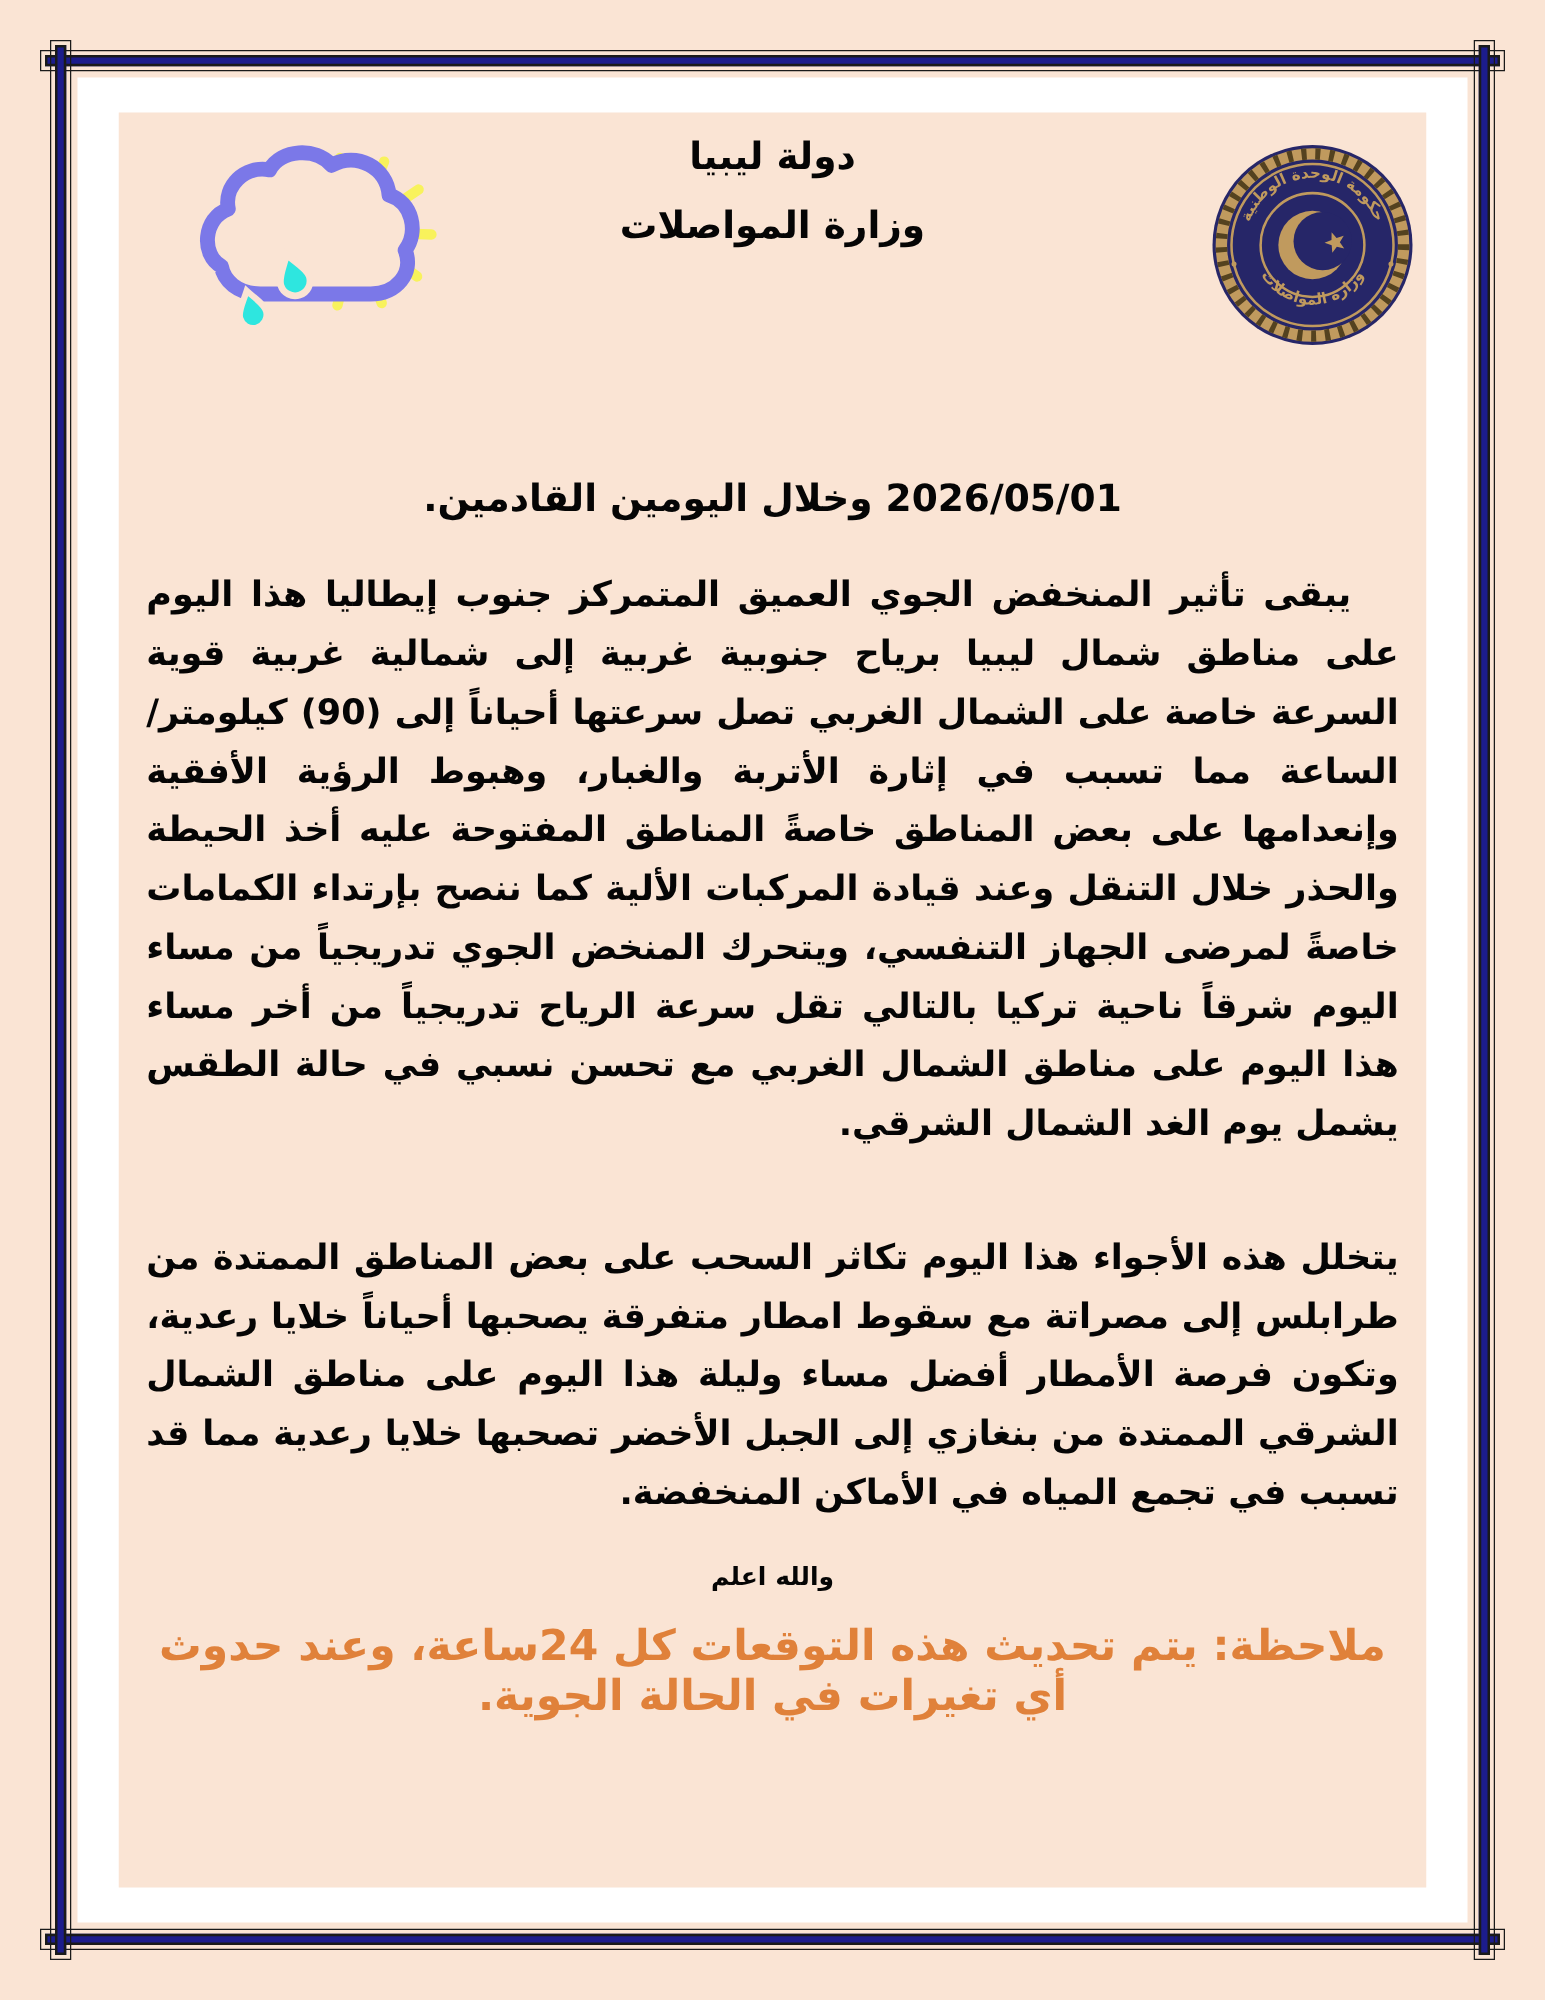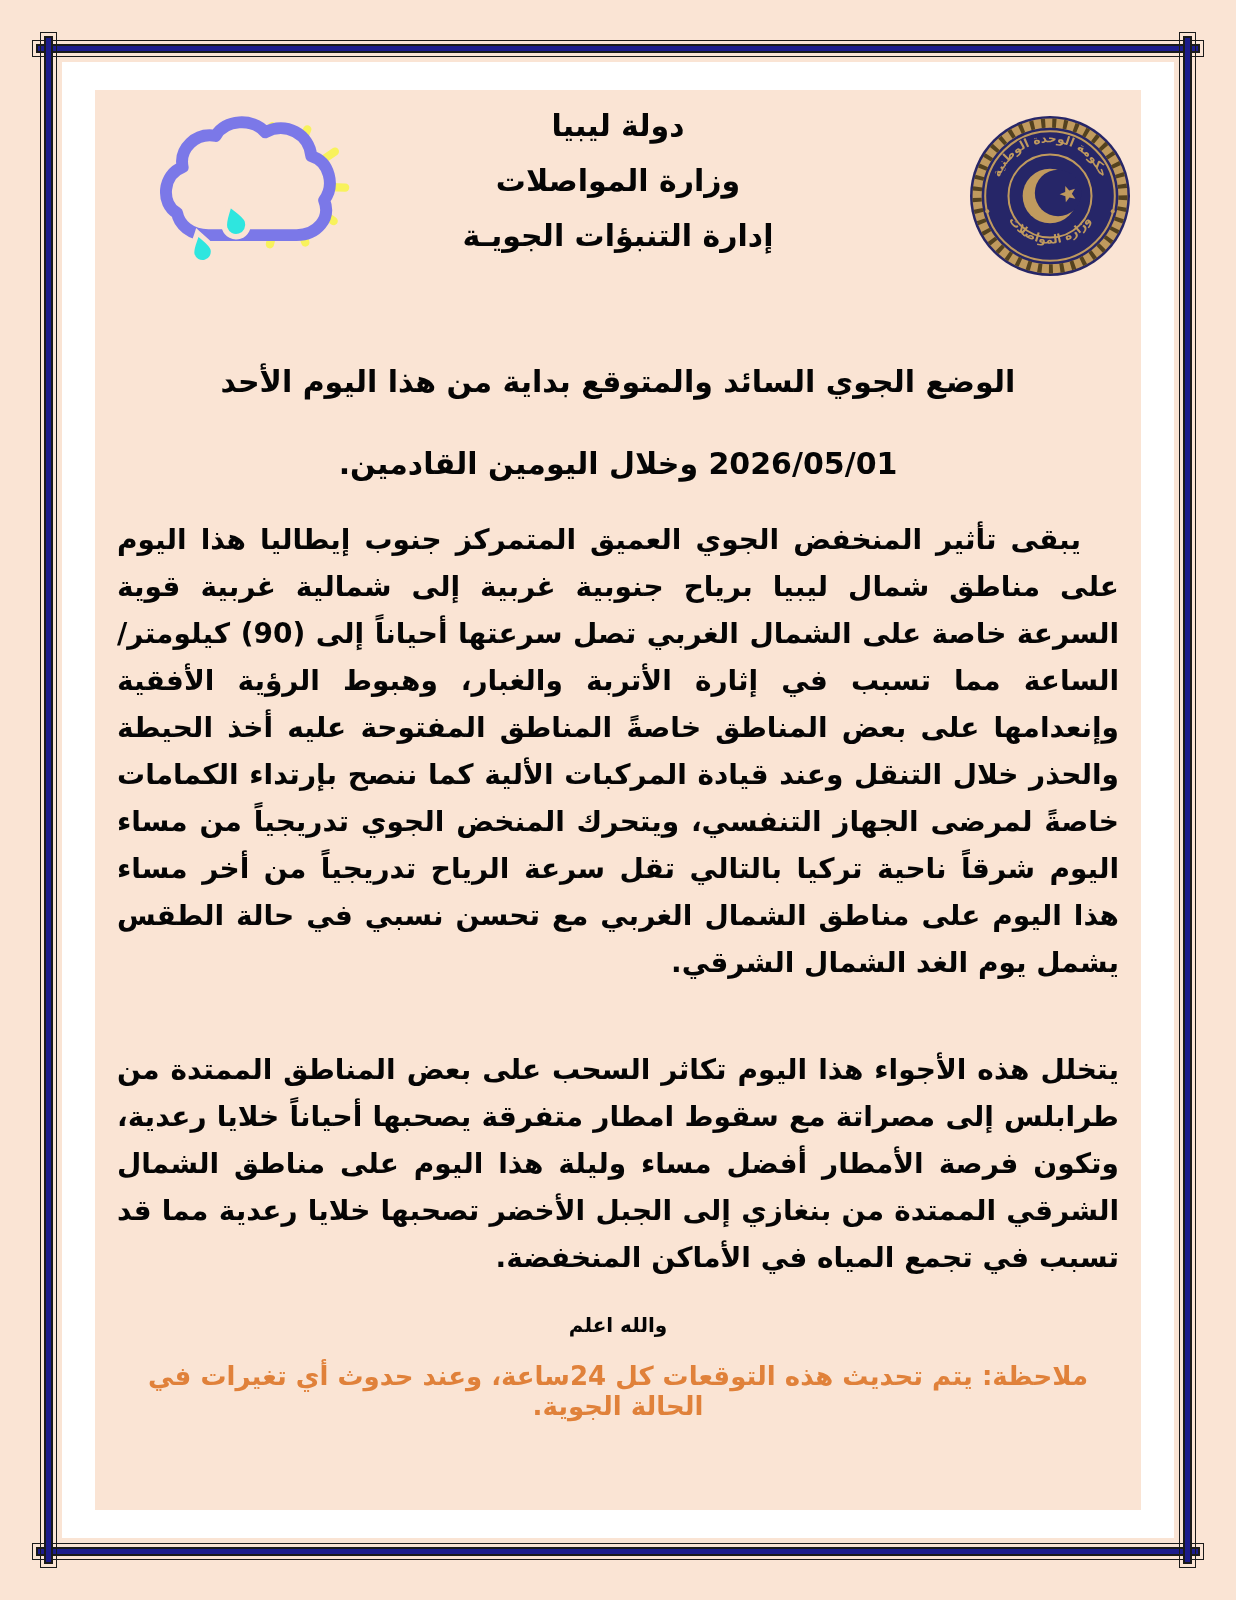--- a/index.html
+++ b/index.html
@@ -33,21 +33,21 @@
 
   .title1{margin-top:20px;text-align:center;font-weight:bold;font-size:30px;line-height:44px;}
   .title2{margin-top:38px;text-align:center;font-weight:bold;font-size:30px;line-height:44px;}
 
   .para{margin-top:30px;font-weight:bold;font-size:28px;line-height:47px;
         text-align:justify;text-justify:inter-word;}
   .para1{text-indent:38px;}
   .para2{margin-top:60px;}
 
   .closing{margin-top:32px;text-align:center;font-weight:bold;font-size:20px;}
-  .note{margin-top:24px;text-align:center;font-weight:bold;font-size:26px;color:var(--note);}
+  .note{margin-top:24px;text-align:center;font-weight:bold;font-size:34px;color:var(--note);}
 
   .cloud-stroke{fill:var(--bg);stroke:var(--cloud);stroke-width:13;stroke-linejoin:round;}
   .ray{stroke:var(--ray);stroke-width:9;stroke-linecap:round;}
   .drop{fill:var(--drop);stroke:var(--bg);stroke-width:6;}
   .seal-base{fill:var(--logo-navy);}
   .rope-gold{fill:none;stroke:var(--logo-gold);stroke-width:9;}
   .rope-dark{fill:none;stroke:var(--logo-gold-dark);stroke-width:9;stroke-dasharray:4 7;}
   .ring-thin{fill:none;stroke:var(--logo-gold);stroke-width:2;}
   .gold{fill:var(--logo-gold);}
   .navy-fill{fill:var(--logo-navy);}
@@ -81,21 +81,20 @@
         <path class="cloud-stroke" d="M 60 134 C 40 134 28 122 26 110 C 8 100 10 68 32 60 C 28 40 46 22 68 26 C 78 8 108 6 122 22 C 144 10 170 24 172 48 C 192 54 198 80 186 96 C 194 116 178 134 156 134 Z"></path>
         <g>
           <path class="drop" transform="translate(88,116) rotate(-18)" d="M 0 -17 C 7 -6 13 0 13 7 A 13 13 0 1 1 -13 7 C -13 0 -7 -6 0 -17 Z"></path>
           <path class="drop" transform="translate(52,146) rotate(-15) scale(0.9)" d="M 0 -17 C 7 -6 13 0 13 7 A 13 13 0 1 1 -13 7 C -13 0 -7 -6 0 -17 Z"></path>
         </g>
       </svg>
 
       <div class="header-text">
         <div>دولة ليبيا</div>
         <div>وزارة المواصلات</div>
-        <div>إدارة التنبؤات الجويـة</div>
       </div>
 
       <svg class="seal" viewBox="0 0 160 160" aria-hidden="true">
         <defs>
           <path id="arcTop" d="M 27 80 A 53 53 0 0 1 133 80"></path>
           <path id="arcBottom" d="M 33 80 A 47 47 0 0 0 127 80"></path>
         </defs>
         <circle class="seal-base" cx="80" cy="80" r="79"></circle>
         <circle class="rope-gold" cx="80" cy="80" r="72"></circle>
         <circle class="rope-dark" cx="80" cy="80" r="72"></circle>
@@ -110,21 +109,20 @@
           <textPath href="#arcTop" startOffset="50%">حكومة الوحدة الوطنية</textPath>
         </text>
         <text class="seal-text" text-anchor="middle">
           <textPath href="#arcBottom" startOffset="50%">وزارة المواصلات</textPath>
         </text>
         <circle class="gold" cx="18" cy="95" r="2"></circle>
         <circle class="gold" cx="142" cy="95" r="2"></circle>
       </svg>
     </div>
 
-    <div class="title1">الوضع الجوي السائد والمتوقع بداية من هذا اليوم الأحد</div>
     <div class="title2">2026/05/01 وخلال اليومين القادمين.</div>
 
     <p class="para para1">يبقى تأثير المنخفض الجوي العميق المتمركز جنوب إيطاليا هذا اليوم على مناطق شمال ليبيا برياح جنوبية غربية إلى شمالية غربية قوية السرعة خاصة على الشمال الغربي تصل سرعتها أحياناً إلى (90) كيلومتر/ الساعة مما تسبب في إثارة الأتربة والغبار، وهبوط الرؤية الأفقية وإنعدامها على بعض المناطق خاصةً المناطق المفتوحة عليه أخذ الحيطة والحذر خلال التنقل وعند قيادة المركبات الألية كما ننصح بإرتداء الكمامات خاصةً لمرضى الجهاز التنفسي، ويتحرك المنخض الجوي تدريجياً من مساء اليوم شرقاً ناحية تركيا بالتالي تقل سرعة الرياح تدريجياً من أخر مساء هذا اليوم على مناطق الشمال الغربي مع تحسن نسبي في حالة الطقس يشمل يوم الغد الشمال الشرقي.</p>
     <p class="para para2">يتخلل هذه الأجواء هذا اليوم تكاثر السحب على بعض المناطق الممتدة من طرابلس إلى مصراتة مع سقوط امطار متفرقة يصحبها أحياناً خلايا رعدية، وتكون فرصة الأمطار أفضل مساء وليلة هذا اليوم على مناطق الشمال الشرقي الممتدة من بنغازي إلى الجبل الأخضر تصحبها خلايا رعدية مما قد تسبب في تجمع المياه في الأماكن المنخفضة.</p>
 
     <div class="closing">والله اعلم</div>
     <div class="note">ملاحظة: يتم تحديث هذه التوقعات كل 24ساعة، وعند حدوث أي تغيرات في الحالة الجوية.</div>
 
   </div>
 </div>

